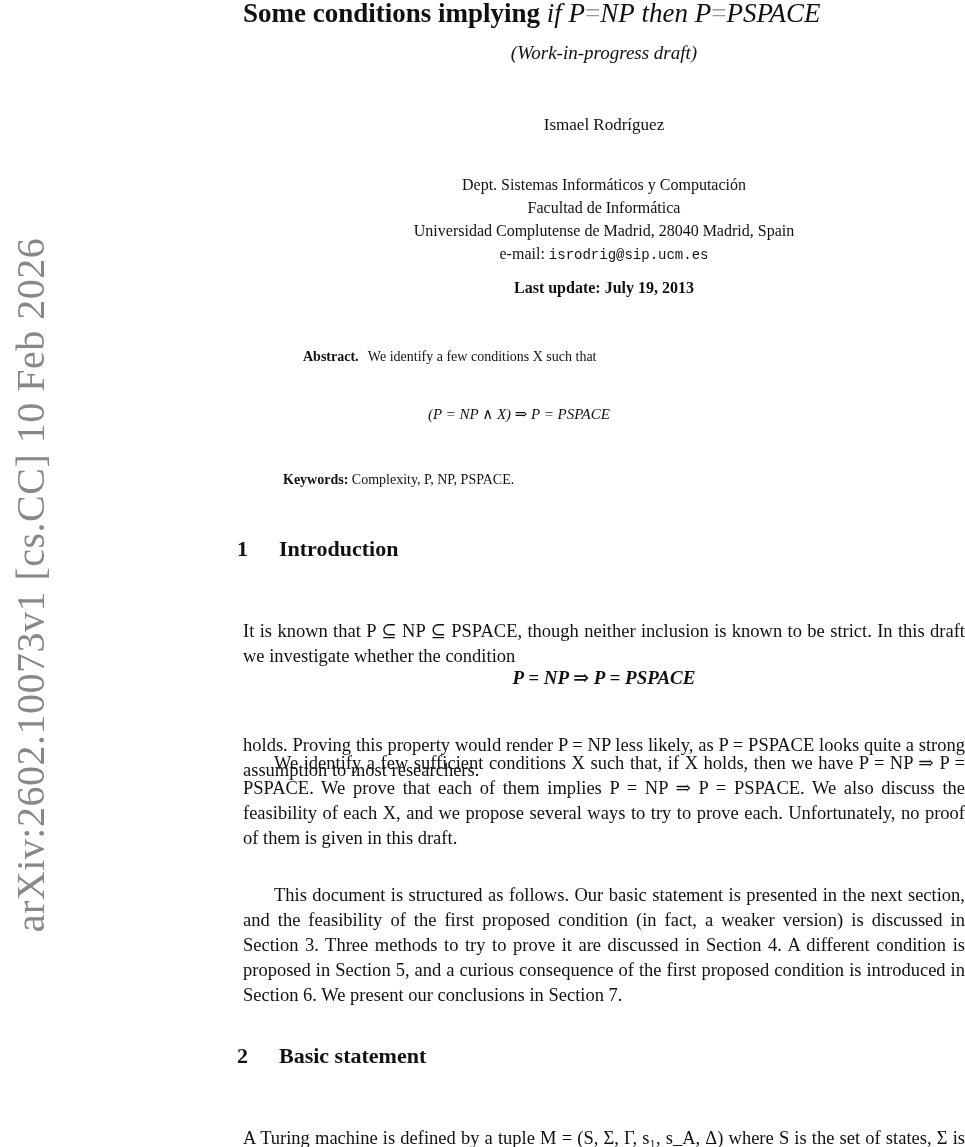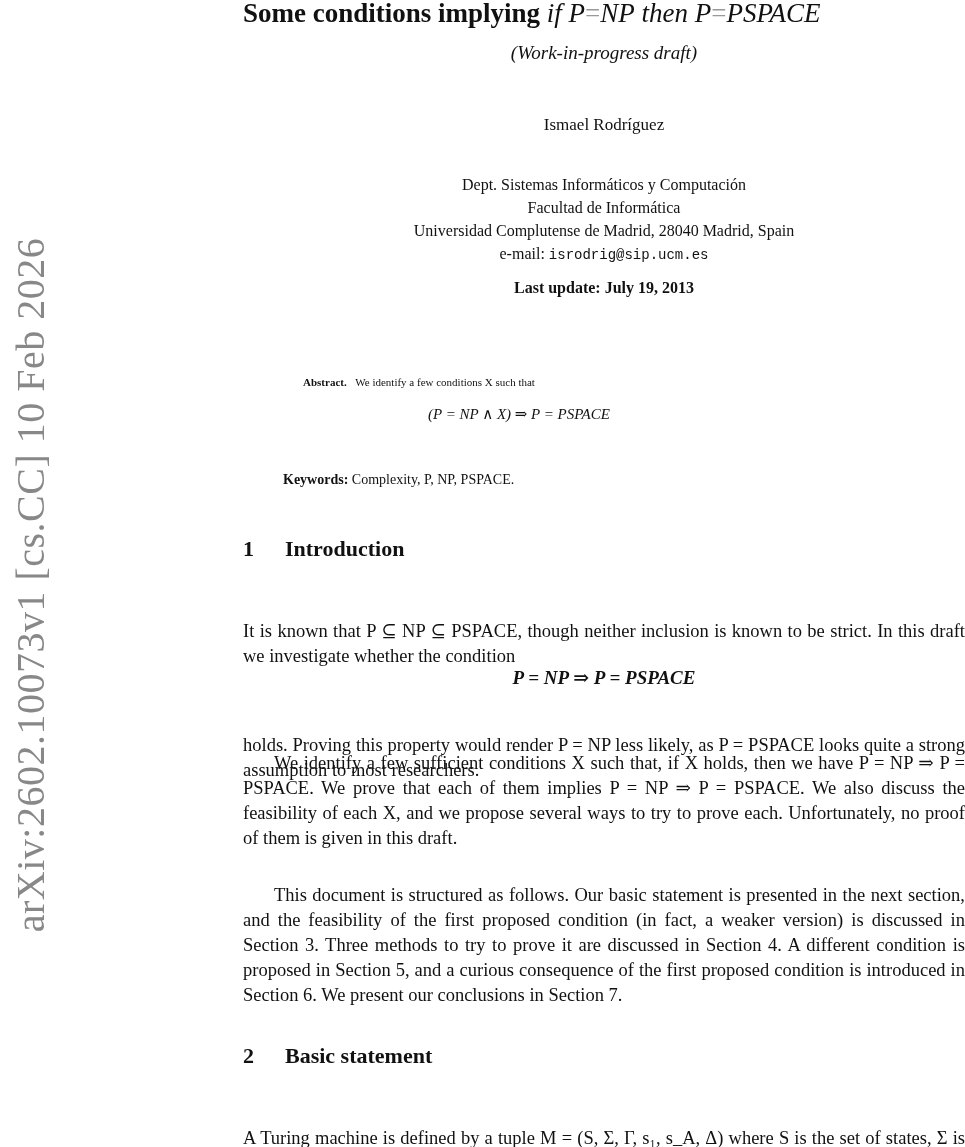--- a/index.html
+++ b/index.html
@@ -21,26 +21,26 @@
     font-size: 27px; font-weight: bold; line-height: 34px;
   }
   .title .it { font-style: italic; font-weight: normal; }
   .title .eq { color: #999; font-style: normal; font-weight: normal; }
   .center { position: absolute; left: 243px; width: 722px; text-align: center; }
   .subtitle { top: 42px; font-size: 19px; font-style: italic; }
   .author { top: 115px; font-size: 17px; }
   .affil { top: 173px; font-size: 16px; line-height: 23px; }
   .mono { font-family: "Liberation Mono", "DejaVu Sans Mono", monospace; font-size: 14px; }
   .update { top: 279px; font-size: 16px; font-weight: bold; }
-  .abstract { position: absolute; left: 303px; top: 376px; font-size: 11px; }
+  .abstract { position: absolute; left: 303px; top: 349px; font-size: 14px; }
   .abstract b { margin-right: 6px; }
   .math { font-style: italic; }
   .abs-formula { position: absolute; left: 428px; top: 405px; font-size: 15px; white-space: nowrap; }
   .keywords { position: absolute; left: 283px; top: 472px; font-size: 14px; }
-  .section-h { position: absolute; left: 243px; font-size: 22px; font-weight: bold; }
+  .section-h { position: absolute; left: 237px; font-size: 22px; font-weight: bold; }
   .section-h .num { display: inline-block; width: 42px; }
   .para {
     position: absolute; left: 243px; width: 722px; font-size: 18.5px; line-height: 25px;
     text-align: justify;
     margin-top: 28px;
   }
   .para.indent { text-indent: 31px; }
   .display { position: absolute; left: 243px; width: 722px; text-align: center; font-size: 19px; font-weight: bold; }
 </style>
 </head>

